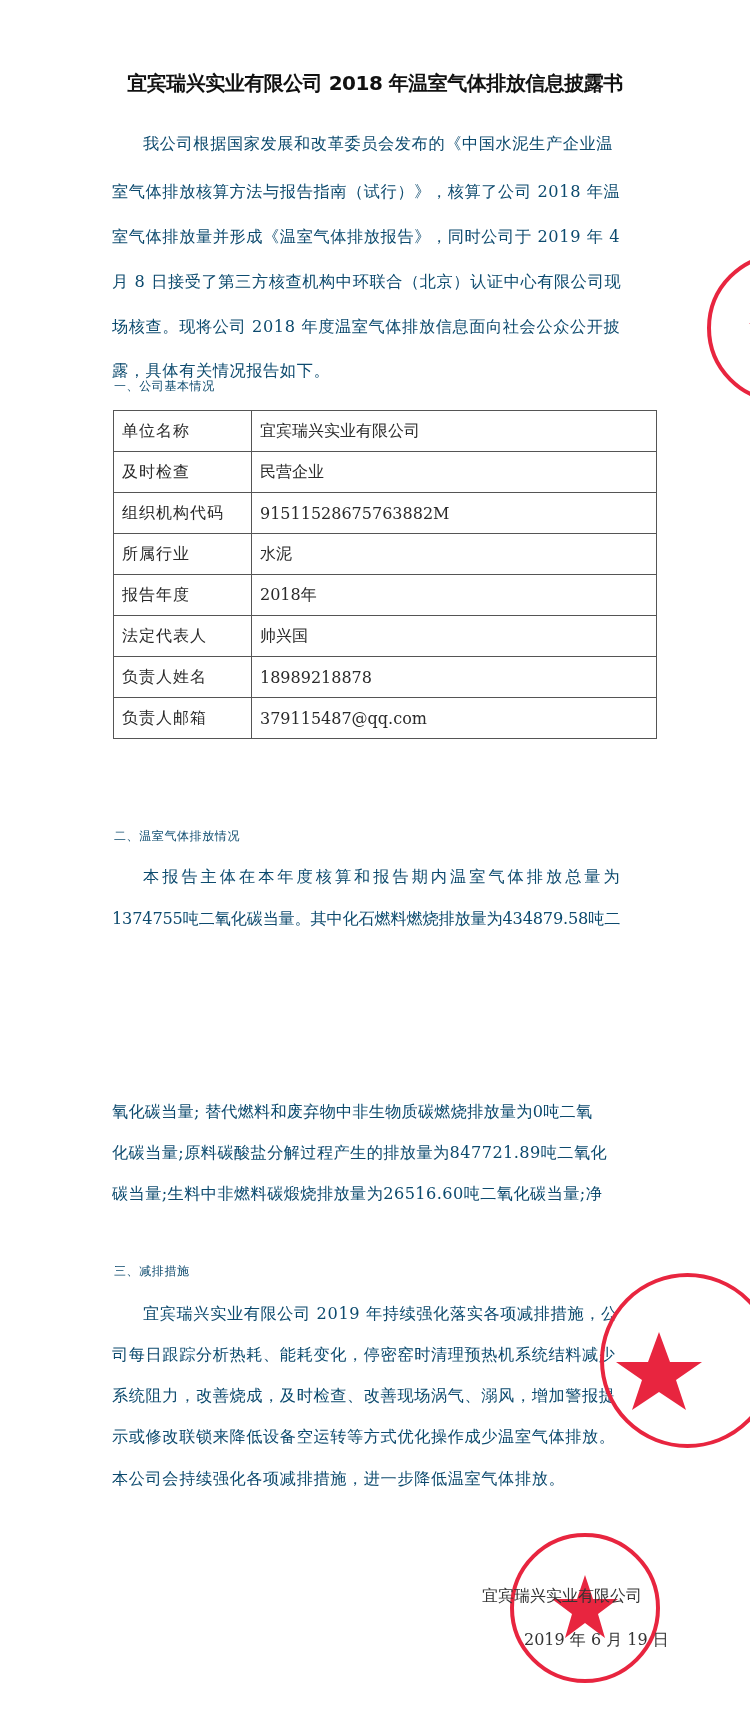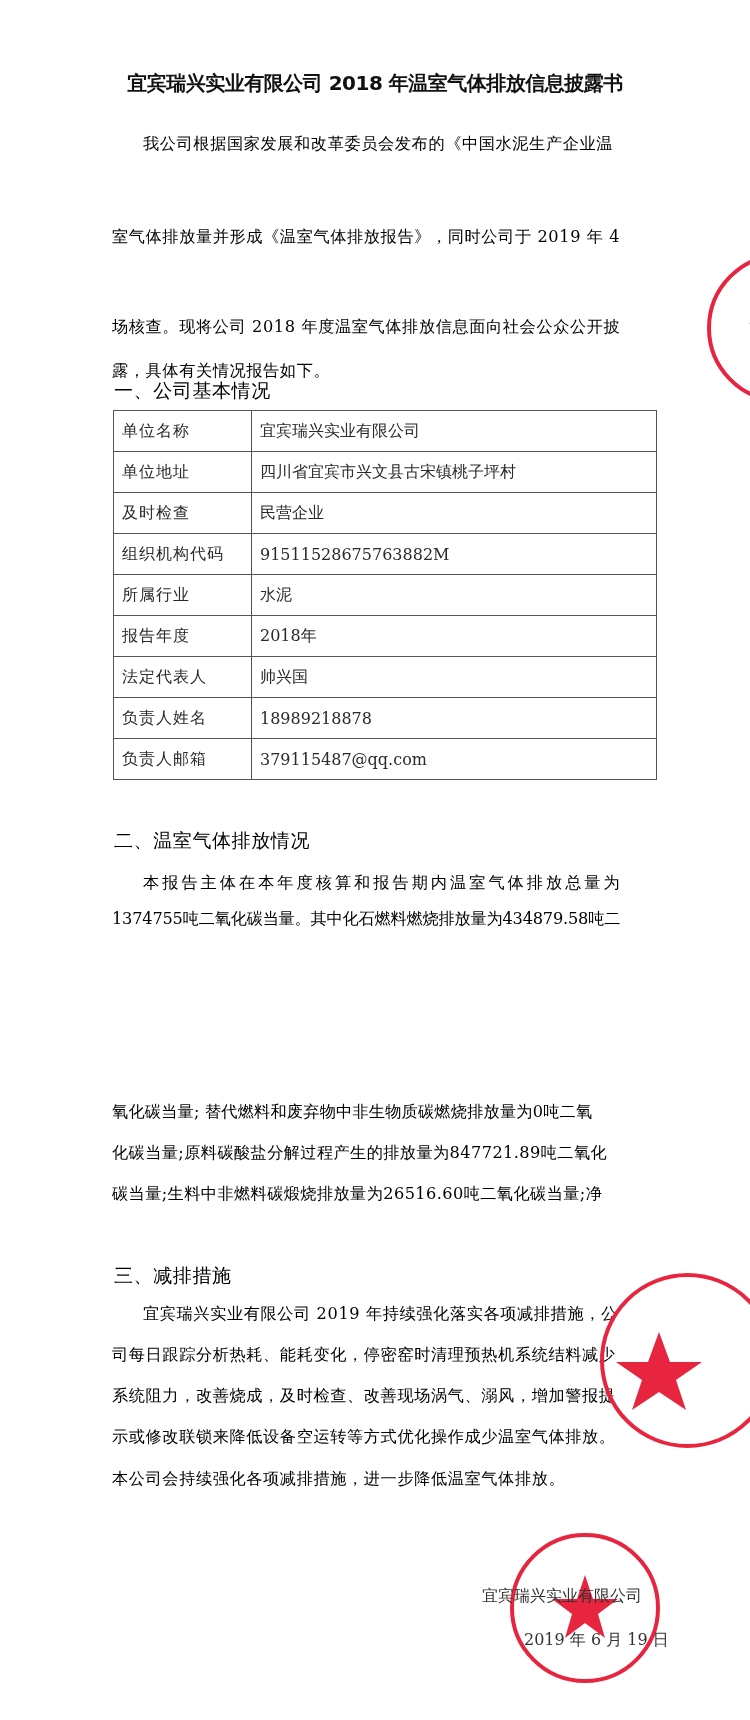--- a/index.html
+++ b/index.html
@@ -7,26 +7,26 @@
       width: 750px; height: 1720px; background: #ffffff; position: relative; overflow: hidden;
       font-family: "DejaVu Serif", "Liberation Serif", serif; color: #222;
     }
     .page { position: absolute; left: 0; top: 8px; width: 666px; height: 1720px; }
     .title {
       position: absolute; top: 62px; left: 0; width: 750px; text-align: center;
       font-family: "DejaVu Sans", "Liberation Sans", sans-serif; font-weight: bold;
       font-size: 20px; color: #111; letter-spacing: -0.5px;
     }
     .line {
-      position: absolute; left: 112px; font-size: 16.2px; white-space: nowrap; color: #000000;
+      position: absolute; left: 112px; font-size: 16.2px; white-space: nowrap; color: #0c4a6e;
       letter-spacing: 0.6px;
     }
     .indent { left: 143px; }
-    .heading { left: 114px; font-size: 19px; }
-    .spaced { letter-spacing: 3px; margin-top: 6px; }
+    .heading { left: 114px; font-size: 12px; }
+    .spaced { letter-spacing: 3px; }
     table.info {
       position: absolute; left: 113px; top: 402px; width: 544px; border-collapse: collapse;
       font-size: 16px; color: #2a2a2a;
     }
     table.info td {
       border: 1.2px solid #555; height: 40px; padding: 0 8px; vertical-align: middle; font-family: Liberation Serif, serif;
     }
     table.info td.k { width: 121px; letter-spacing: 1px; }
     table.info td.v { font-family: "DejaVu Serif", "Liberation Serif", serif; }
     .seal {
@@ -37,35 +37,33 @@
     .sig { position: absolute; font-size: 16px; color: #333; white-space: nowrap; }
   </style>
 </head>
 <body>
 
 <div class="page">
 
   <div class="title">宜宾瑞兴实业有限公司 2018 年温室气体排放信息披露书</div>
 
   <div class="line indent" style="top:125px">我公司根据国家发展和改革委员会发布的《中国水泥生产企业温</div>
+  <div class="line" style="top:173px">室气体排放核算方法与报告指南（试行）》，核算了公司 2018 年温</div>
   <div class="line" style="top:218px">室气体排放量并形成《温室气体排放报告》，同时公司于 2019 年 4</div>
+  <div class="line" style="top:263px">月 8 日接受了第三方核查机构中环联合（北京）认证中心有限公司现</div>
   <div class="line" style="top:308px">场核查。现将公司 2018 年度温室气体排放信息面向社会公众公开披</div>
   <div class="line" style="top:352px">露，具体有关情况报告如下。</div>
 
   <div class="line heading" style="top:370px">一、公司基本情况</div>
 
   <table class="info">
     <tbody>
       <tr>
           <td class="k">单位名称</td>
           <td class="v">宜宾瑞兴实业有限公司</td>
-        </tr>
-      <tr>
-          <td class="k">单位地址</td>
-          <td class="v">四川省宜宾市兴文县古宋镇桃子坪村</td>
         </tr>
       <tr>
           <td class="k">及时检查</td>
           <td class="v">民营企业</td>
         </tr>
       <tr>
           <td class="k">组织机构代码</td>
           <td class="v">91511528675763882M</td>
         </tr>
       <tr>

